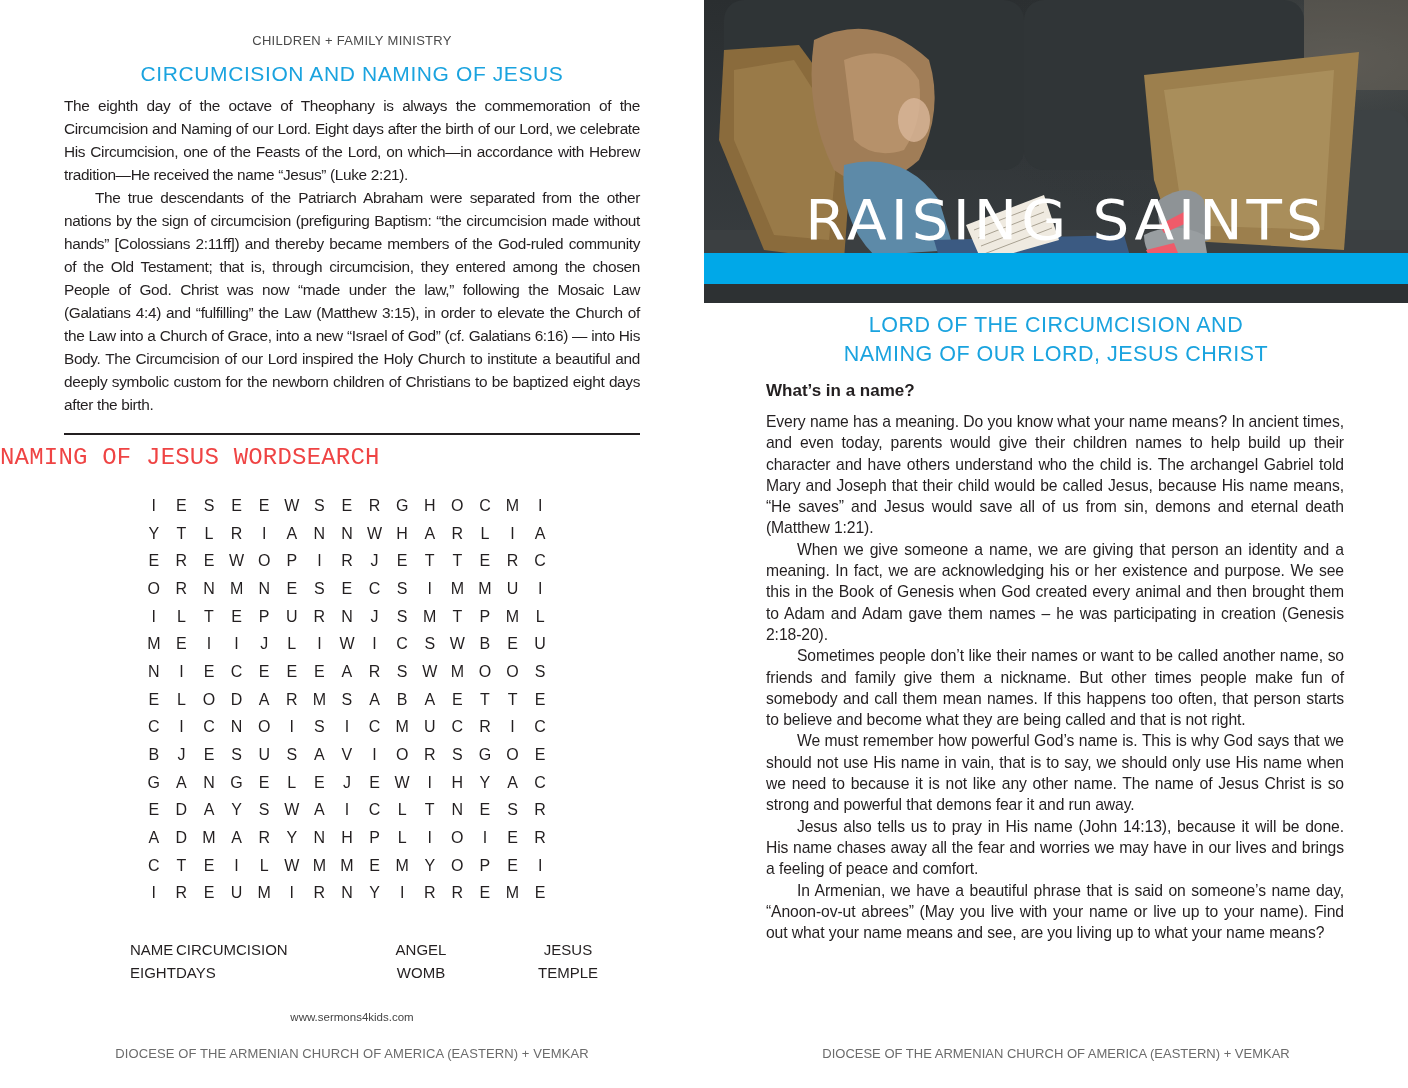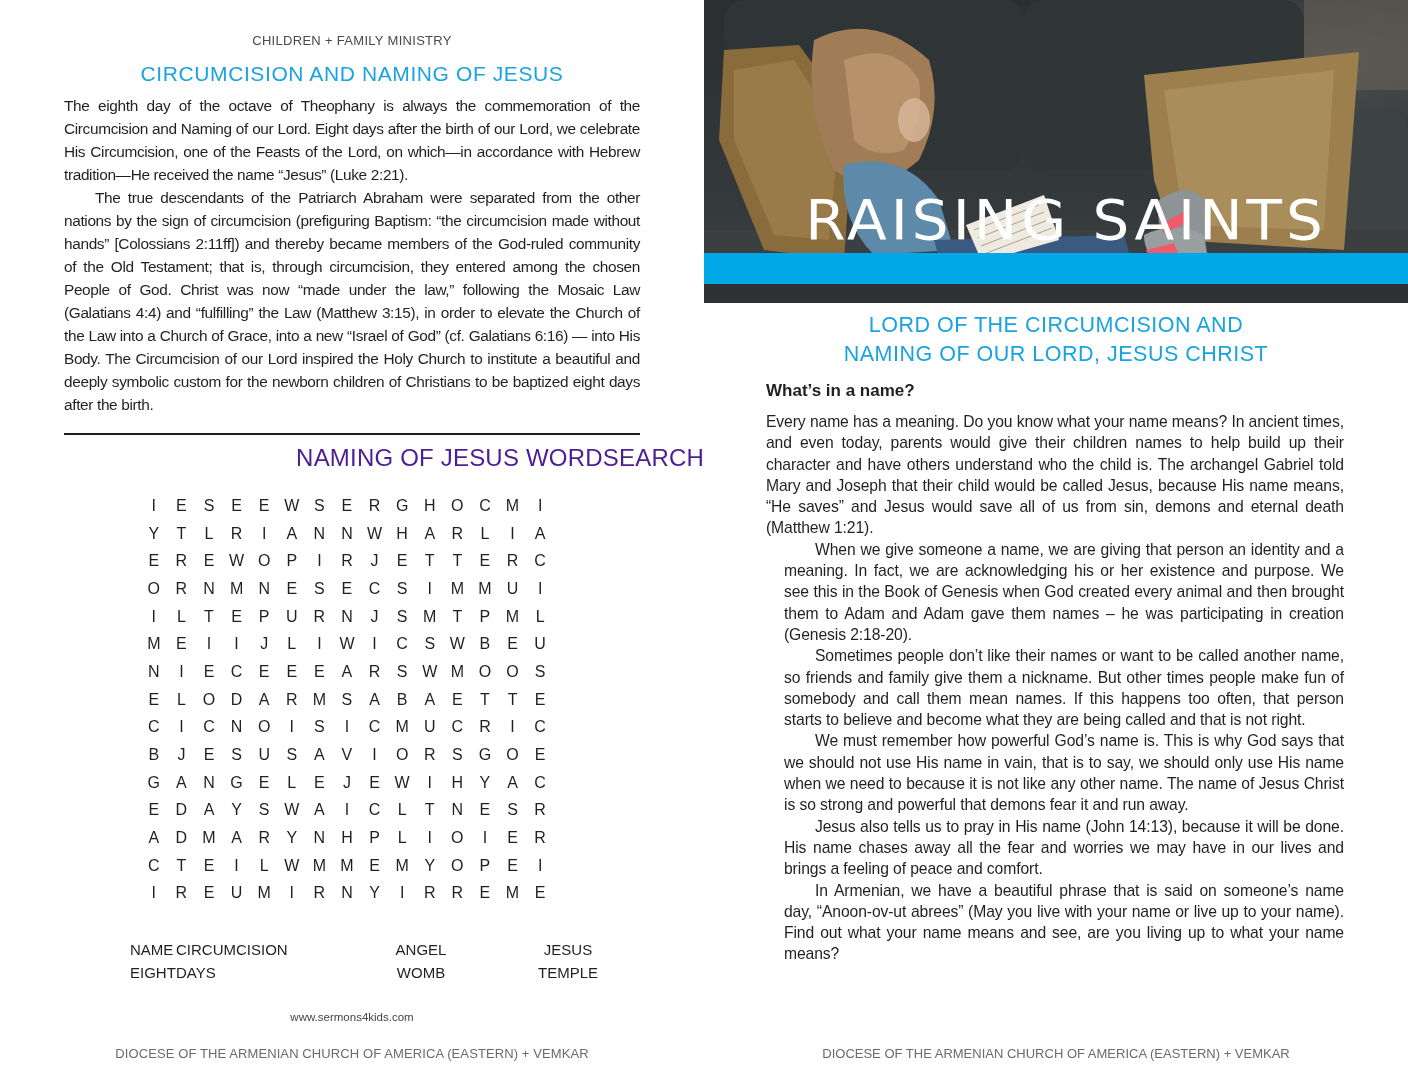--- a/index.html
+++ b/index.html
@@ -16,22 +16,22 @@
   .left-title { position: absolute; top: 62px; left: 0; width: 704px; text-align: center;
     font-size: 21px; color: #1aa3df; letter-spacing: 0.6px; }
 
   .left-body { position: absolute; top: 94px; left: 64px; width: 576px;
     font-size: 15.4px; line-height: 23px; text-align: justify; letter-spacing: -0.35px; color: #231f20; }
   .left-body p { text-indent: 0; }
   .left-body p + p { text-indent: 31px; }
 
   .divider { position: absolute; top: 433px; left: 64px; width: 576px; height: 2px; background: #231f20; }
 
-  .ws-title { position: absolute; top: 444px; left: 0; width: 704px; text-align: right;
-    font-size: 24px; color: #4c1d95; letter-spacing: 0.2px; }
+  .ws-title { position: absolute; top: 444px; left: 0; width: 704px; text-align: left;
+    font-size: 24px; color: #ef4444; letter-spacing: 0.2px; font-family: Liberation Mono, monospace; }
 
   .grid { position: absolute; top: 492px; left: 140px; width: 420px; }
   .grid-row { display: flex; height: 27.7px; align-items: center; }
   .grid-cell { width: 27.6px; text-align: center; font-size: 16px; color: #231f20; }
 
   .wordlist { position: absolute; top: 938px; left: 64px; width: 576px; }
   .wl-row { display: flex; height: 23px; align-items: center; font-size: 15px; color: #231f20; }
   .wl-c0 { width: 130px; text-align: left; padding-left: 44px; width: 110px; }
   .wl-c1 { position: absolute; left: 112px; width: 200px; text-align: left; }
   .wl-c2 { position: absolute; left: 292px; width: 130px; text-align: center; }
@@ -57,21 +57,21 @@
   .hero-band-text { position: absolute; top: 261px; left: 0; width: 704px; text-align: center;
     font-size: 13.5px; color: #ffffff; letter-spacing: 0.5px; }
 
   .right-title { position: absolute; top: 311px; left: 0; width: 704px; text-align: center;
     font-size: 21.5px; line-height: 29px; color: #1aa3df; letter-spacing: 0.5px; }
 
   .right-subhead { position: absolute; top: 381px; left: 62px; font-size: 17px; font-weight: bold; color: #231f20; }
 
   .right-body { position: absolute; top: 411px; left: 62px; width: 578px;
     font-size: 15.7px; line-height: 21.3px; text-align: justify; letter-spacing: -0.1px; color: #231f20; }
-  .right-body p + p { text-indent: 31px; margin-left: 18px; }
+  .right-body p + p { text-indent: 31px; }
 
   .footer-r { position: absolute; top: 1046px; left: 0; width: 704px; text-align: center;
     font-size: 13px; color: #6b6b6b; }
 </style>
 </head>
 <body>
 
 <div class="page page-left">
   <div class="kicker">CHILDREN + FAMILY MINISTRY</div>
   <div class="left-title">CIRCUMCISION AND NAMING OF JESUS</div>

